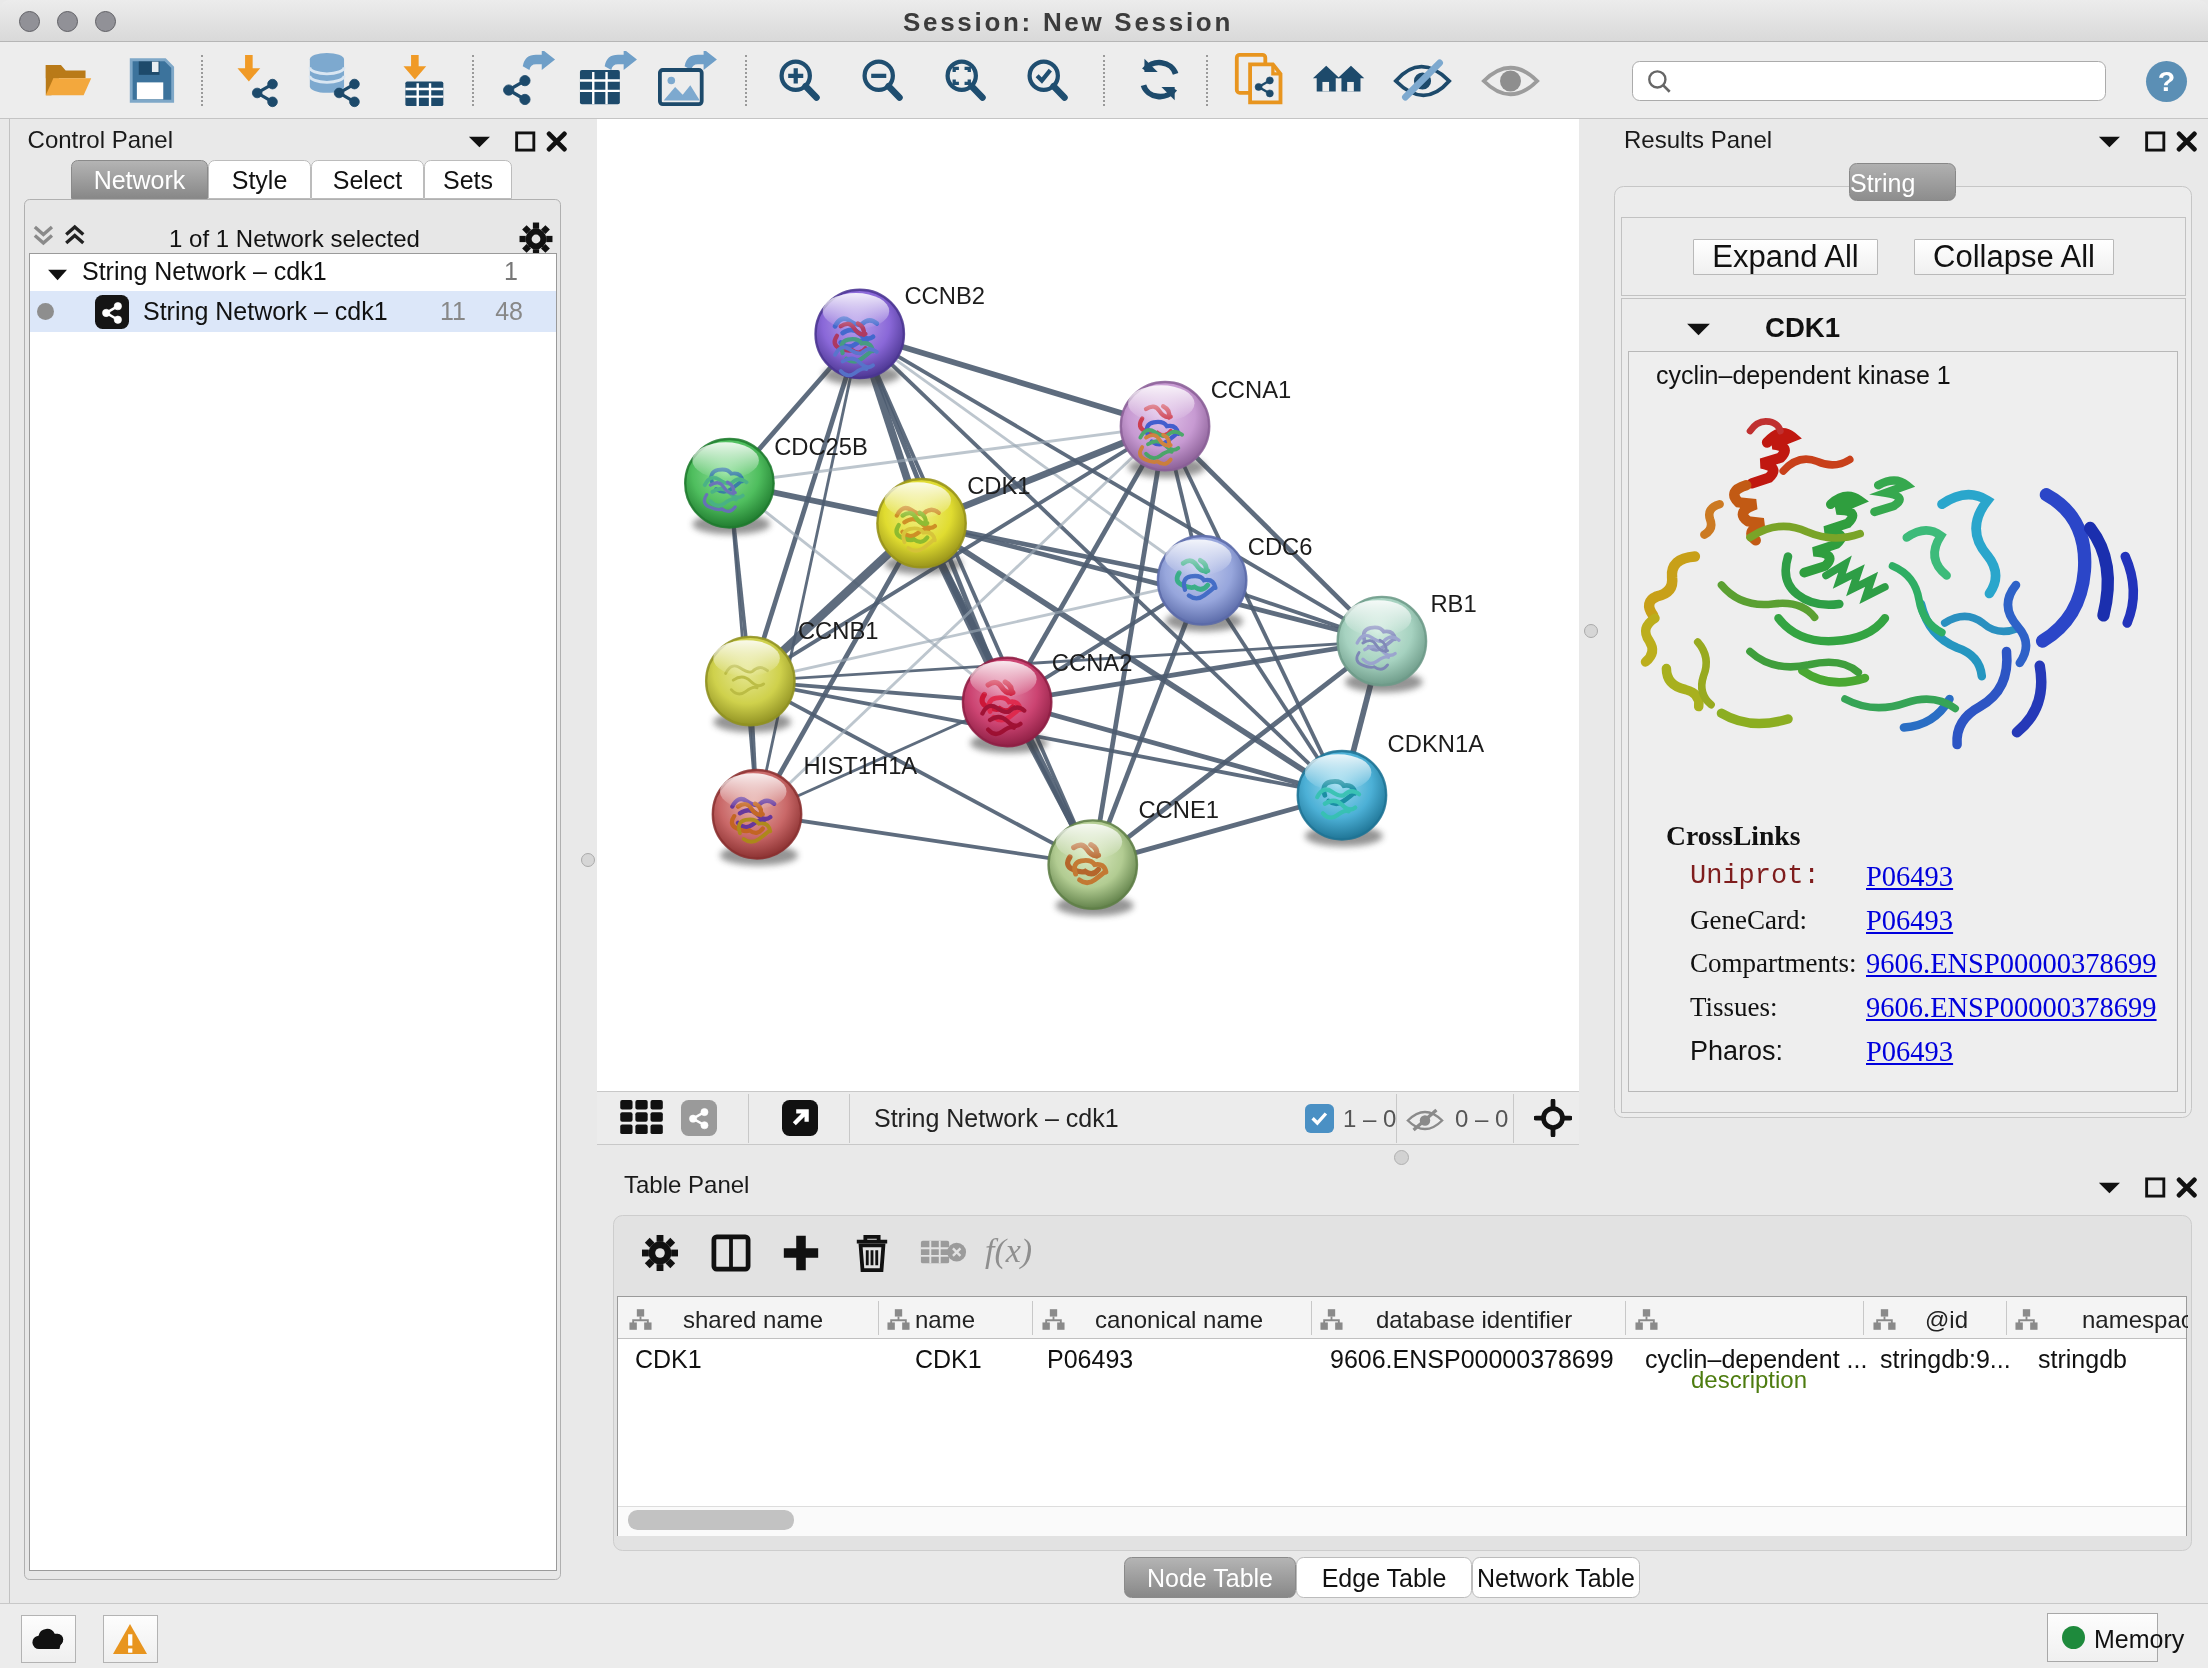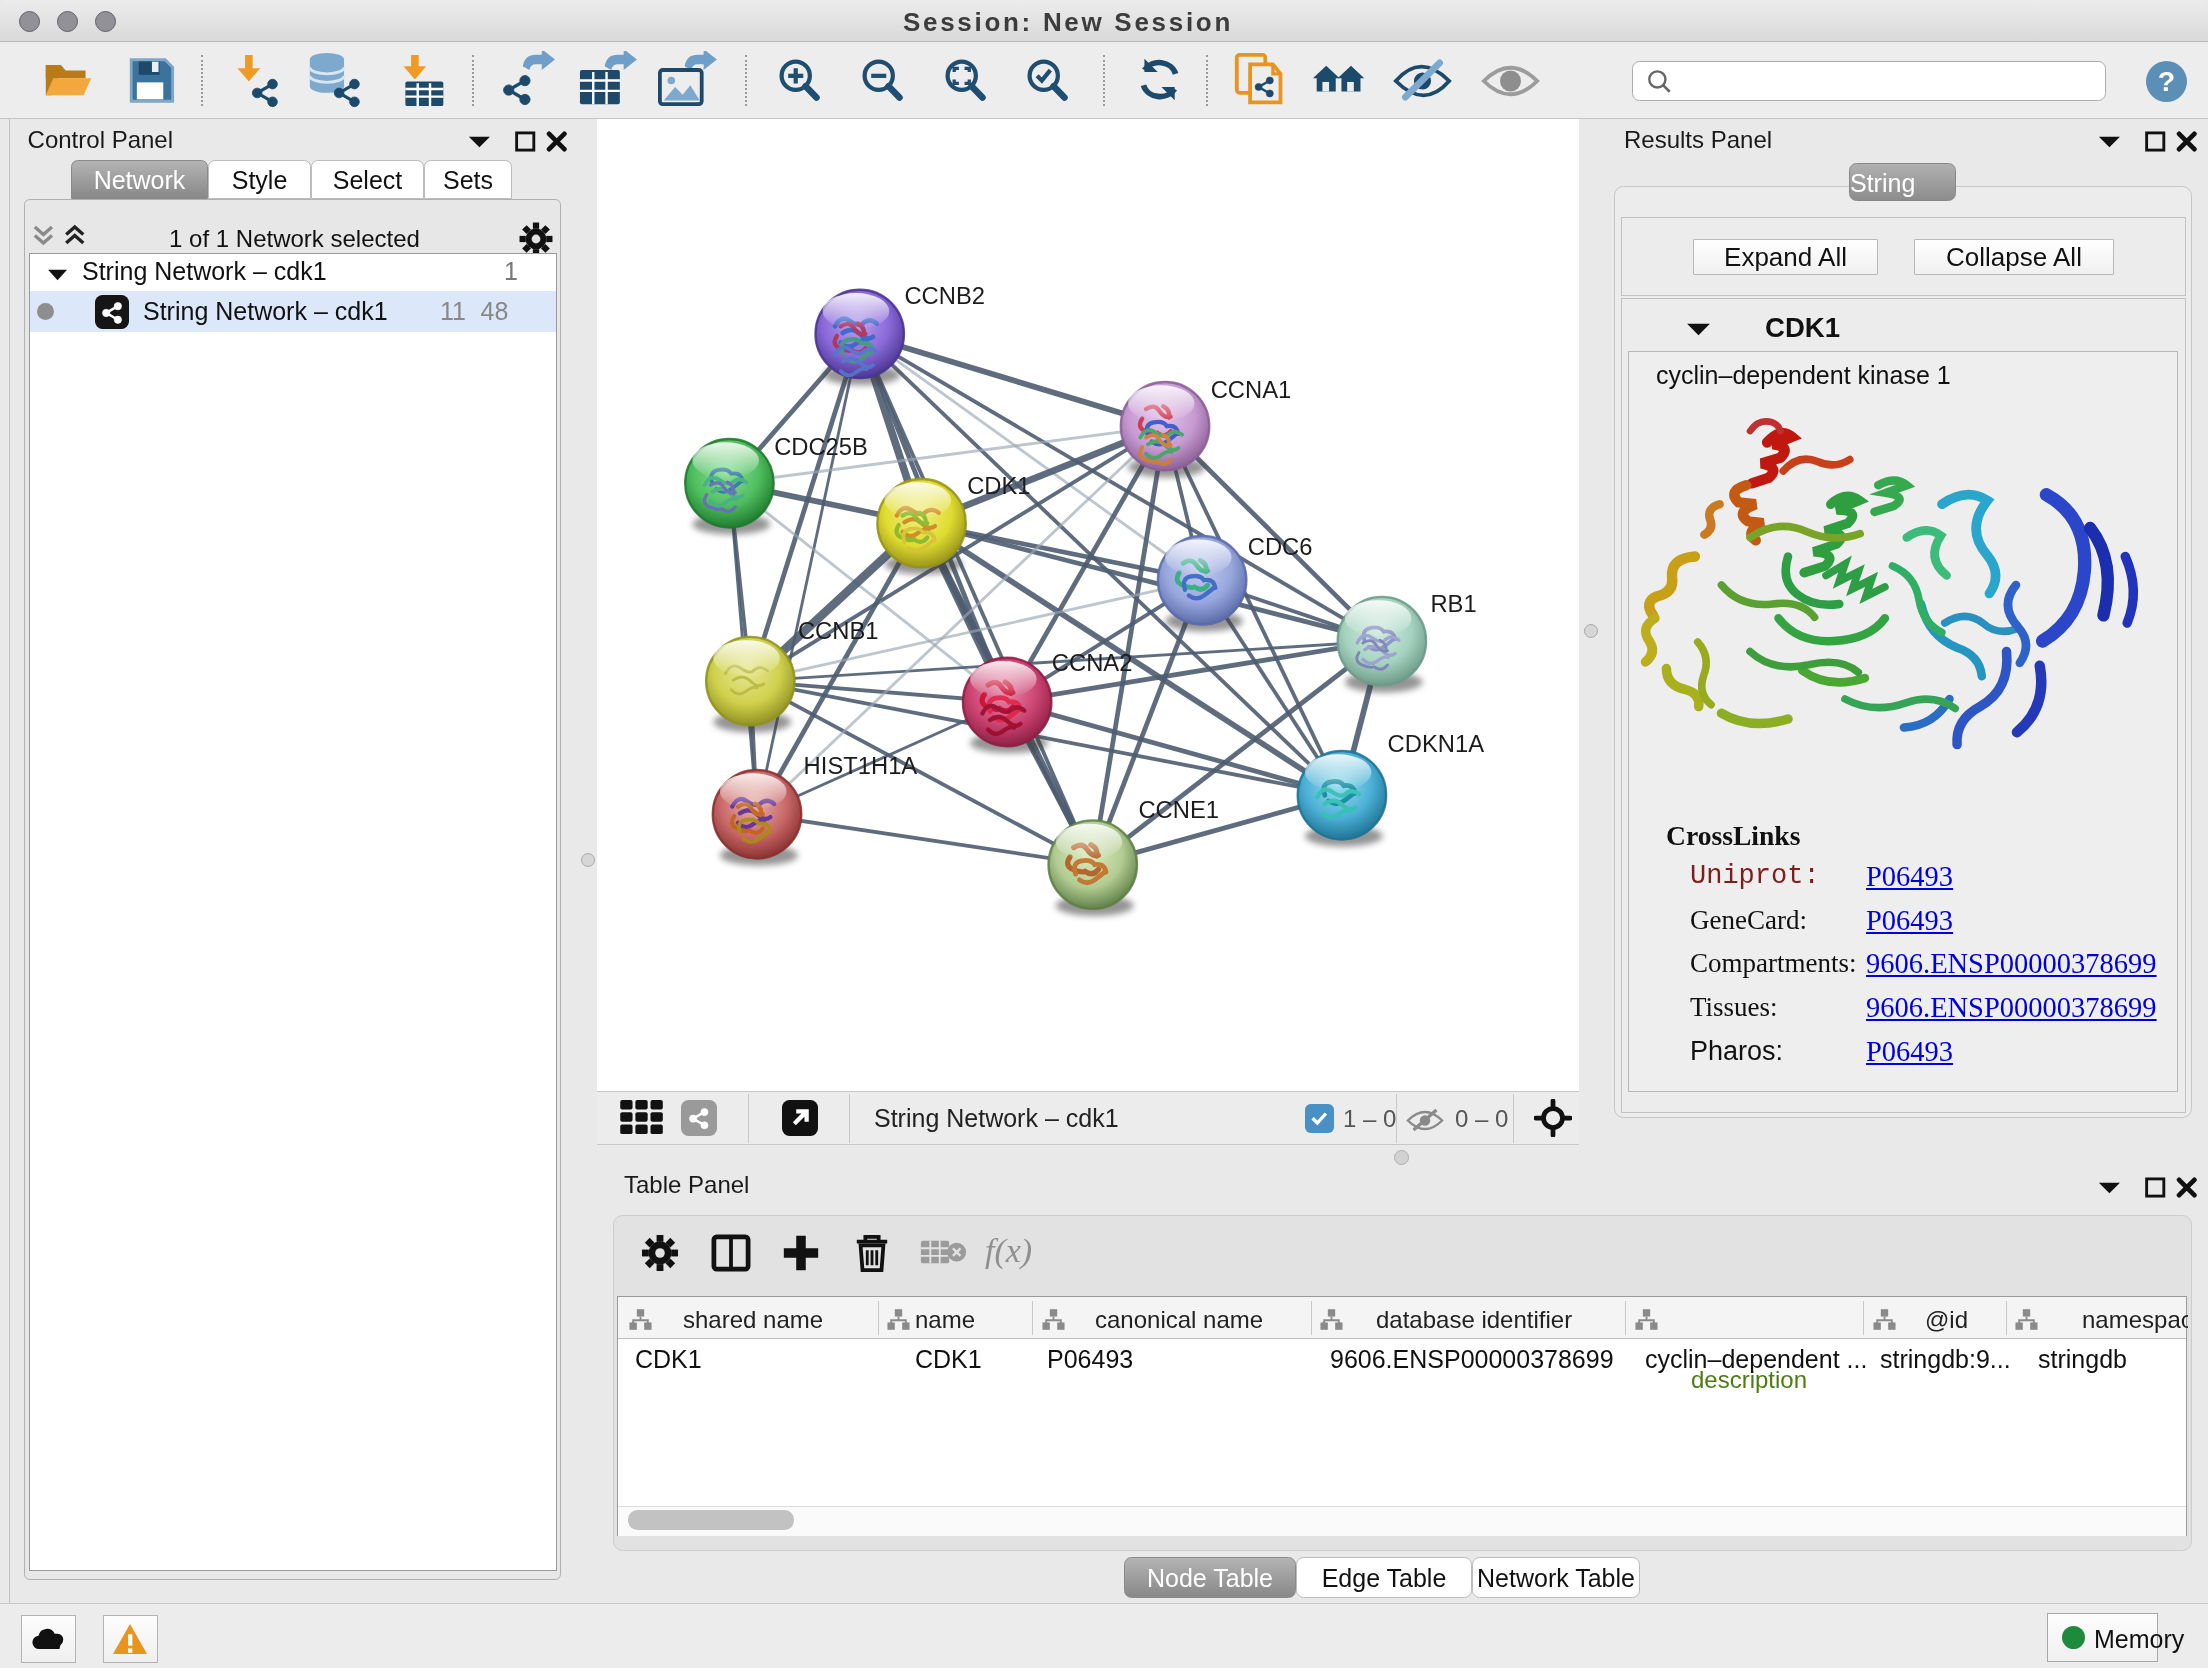--- a/index.html
+++ b/index.html
@@ -3,21 +3,21 @@
 
 * { margin:0; padding:0; box-sizing:border-box; }
 html,body { width:2208px; height:1668px; overflow:hidden; background:#e9e9e9;
   font-family:"Liberation Sans", sans-serif; }
 .abs { position:absolute; }
 .panel-title { font-size:24px; color:#1a1a1a; }
 .tab { position:absolute; border:1px solid #bcbcbc; background:#fff; color:#111;
   text-align:center; font-size:25px; }
 .tabsel { background:linear-gradient(#b4b4b4,#888888); color:#fff; border-color:#8a8a8a; }
 .btn { position:absolute; background:linear-gradient(#ffffff,#f0f0f0); border:1.4px solid #b9b9b9;
-  border-radius:1px; text-align:center; font-size:26px; color:#111; }
+  border-radius:1px; text-align:center; font-size:31px; color:#111; }
 
 </style></head><body>
 <div class="abs" style="left:0;top:0;width:2208px;height:42px;background:linear-gradient(#ececec,#d9d9d9);border-bottom:1px solid #b6b6b6;border-radius:9.5px 9.5px 0 0"></div>
 <div class="abs" style="left:19px;top:10.5px;width:21px;height:21px;border-radius:50%;background:#919197;border:1.4px solid #606065"></div>
 <div class="abs" style="left:57px;top:10.5px;width:21px;height:21px;border-radius:50%;background:#919197;border:1.4px solid #606065"></div>
 <div class="abs" style="left:95px;top:10.5px;width:21px;height:21px;border-radius:50%;background:#919197;border:1.4px solid #606065"></div>
 <div class="abs" style="left:-36px;top:6.7px;width:2208px;text-align:center;font-size:26px;font-weight:bold;letter-spacing:2.7px;color:#3c3c3c">Session: New Session</div>
 <div class="abs" style="left:0;top:42px;width:2208px;height:77px;background:#ededed;border-bottom:1.9px solid #c4c4c4"></div>
 <svg class="abs" style="left:42px;top:57px" width="53" height="48" viewBox="0 0 56 50">
     <path d="M4 8 h16 l5 6 h21 v8 h-42 z" fill="#b97a18"></path>
@@ -210,21 +210,21 @@
     <g transform="translate(3,3) scale(0.82)" fill="#fff" stroke="#fff">
       <circle cx="27" cy="8" r="6"></circle>
       <circle cx="27" cy="30" r="6"></circle>
       <circle cx="8" cy="19" r="6"></circle>
       <line x1="8" y1="19" x2="27" y2="8" stroke-width="4"></line>
       <line x1="8" y1="19" x2="27" y2="30" stroke-width="4"></line>
     </g>
   </svg>
 <div class="abs" style="left:143px;top:297px;font-size:25px;color:#111">String Network – cdk1</div>
 <div class="abs" style="left:409px;top:297px;width:57px;text-align:right;font-size:25px;color:#888">11</div>
-<div class="abs" style="left:466px;top:297px;width:57px;text-align:center;font-size:25px;color:#888">48</div>
+<div class="abs" style="left:466px;top:297px;width:57px;text-align:right;font-size:25px;color:#888">48</div>
 <div class="abs" style="left:597px;top:119px;width:982px;height:972px;background:#fff">
 <svg width="982" height="972" viewBox="0 0 1032 1022" style="position:absolute;left:0;top:0">
       <defs>
         <radialGradient id="gCCNB2" cx="46%" cy="38%" r="68%">
           <stop offset="0%" stop-color="#b9a2ec"></stop>
           <stop offset="55%" stop-color="#8a68d8"></stop>
           <stop offset="92%" stop-color="#4a3590"></stop>
         </radialGradient>
         <radialGradient id="gCCNA1" cx="46%" cy="38%" r="68%">
           <stop offset="0%" stop-color="#e2c4ea"></stop>

